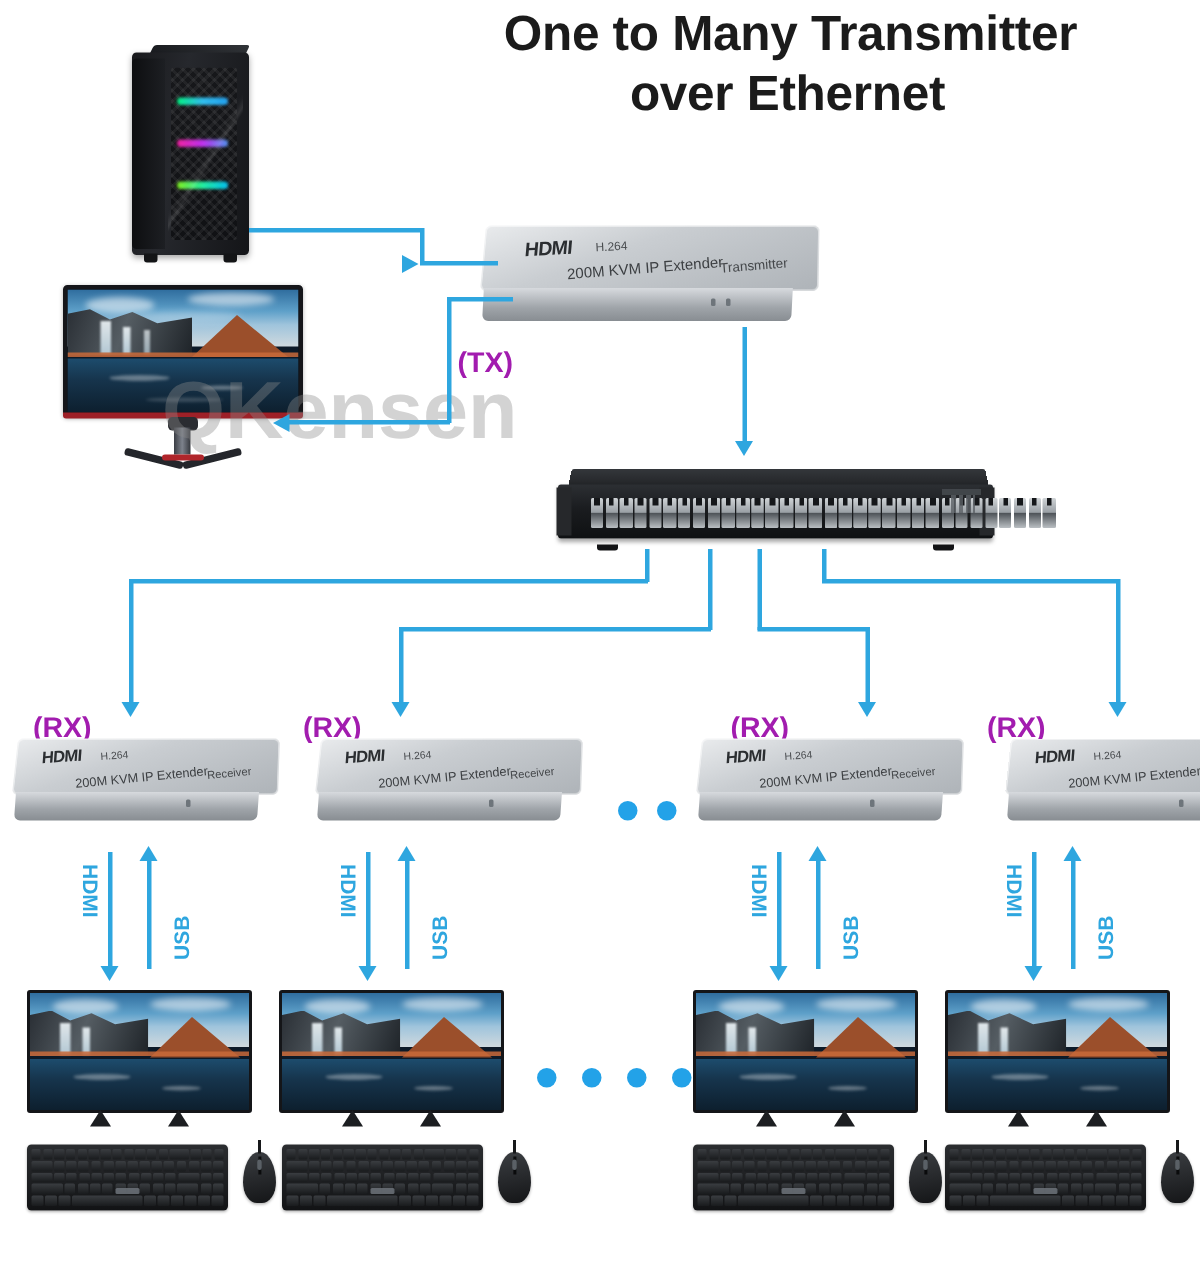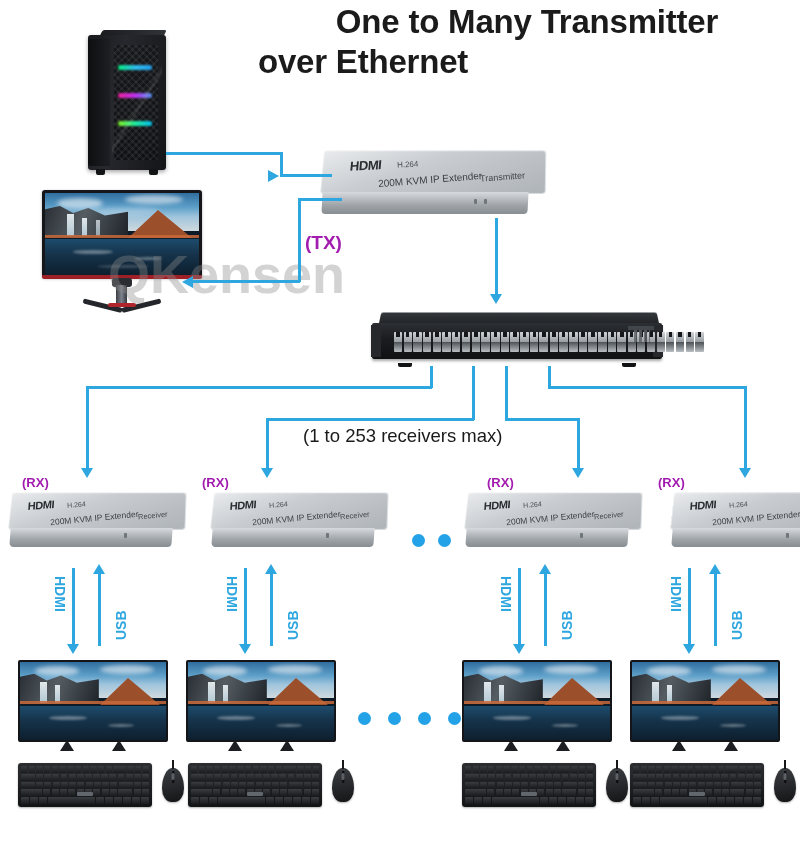--- a/index.html
+++ b/index.html
@@ -4,30 +4,30 @@
 <title>One to Many Application over Ethernet</title>
 <style>
   html,body{margin:0;padding:0;background:#fff;}
   body{width:800px;height:853px;position:relative;overflow:hidden;
        font-family:"Liberation Sans","DejaVu Sans",sans-serif;color:#111;}
   .stage{position:absolute;left:0;top:0;width:800px;height:853px;}
 
   
   .title{position:absolute;left:258px;top:2px;width:538px;text-align:center;
          font-size:33px;font-weight:bold;line-height:1.22;letter-spacing:-0.2px;color:#1b1b1b;}
-  .title .l2{display:block;text-align:left;padding-right:4px;}
+  .title .l2{display:block;text-align:center;padding-right:4px;}
 
   
   .watermark{position:absolute;left:108px;top:243px;font-size:54px;font-weight:bold;
              color:rgba(140,140,140,0.38);letter-spacing:0px;pointer-events:none;
              font-family:"Liberation Sans",sans-serif;}
 
   
   .lbl{position:absolute;font-size:19px;color:#a21caf;white-space:nowrap;font-weight:bold;}
-  .lbl-rx{font-size:13px;}
+  .lbl-rx{font-size:19px;}
   .lbl-cap{position:absolute;font-size:18.5px;color:#1a1a1a;white-space:nowrap;}
 
   
   .ln{position:absolute;background:#2ea6df;}
   .lnh{height:3px;} .lnv{width:3px;}
   .arrowD,.arrowU,.arrowR,.arrowL{position:absolute;width:0;height:0;}
   .arrowD{border-left:6px solid transparent;border-right:6px solid transparent;border-top:10px solid #2ea6df;}
   .arrowU{border-left:6px solid transparent;border-right:6px solid transparent;border-bottom:10px solid #2ea6df;}
   .arrowR{border-top:6px solid transparent;border-bottom:6px solid transparent;border-left:11px solid #2ea6df;}
   .arrowL{border-top:6px solid transparent;border-bottom:6px solid transparent;border-right:11px solid #2ea6df;}
@@ -304,21 +304,20 @@
   <div class="ln lnv" style="left:505px;top:366px;height:54px;"></div>
   <div class="ln lnh" style="left:505px;top:418px;width:74px;"></div>
   <div class="ln lnv" style="left:577px;top:418px;height:52px;"></div>
   <div class="arrowD" style="left:572px;top:468px;"></div>
 
   <div class="ln lnv" style="left:548px;top:366px;height:22px;"></div>
   <div class="ln lnh" style="left:548px;top:386px;width:198px;"></div>
   <div class="ln lnv" style="left:744px;top:386px;height:84px;"></div>
   <div class="arrowD" style="left:739px;top:468px;"></div>
 
-  <div class="lbl-cap" style="left:303px;top:425px;">(1 to 253 receivers max)</div>
 
   <div class="lbl lbl-rx" style="left:22px;top:475px;">(RX)</div>
   <div class="lbl lbl-rx" style="left:202px;top:475px;">(RX)</div>
   <div class="lbl lbl-rx" style="left:487px;top:475px;">(RX)</div>
   <div class="lbl lbl-rx" style="left:658px;top:475px;">(RX)</div>
 
   <div class="dev" style="left:10px;top:492px;width:176px;height:62px;">
     <div class="top" style="width:176px;height:38px;border-radius:4px;transform:perspective(380px) rotateX(9deg) skewX(-4deg);"></div>
     <div class="front" style="top:36px;width:162px;height:19px;border-radius:0 0 4px 4px;transform:skewX(-4deg);"></div>
     <div class="hdmi" style="left:18px;top:7px;font-size:11px;transform:skewX(-8deg) rotate(-4deg);">HDMI</div>

